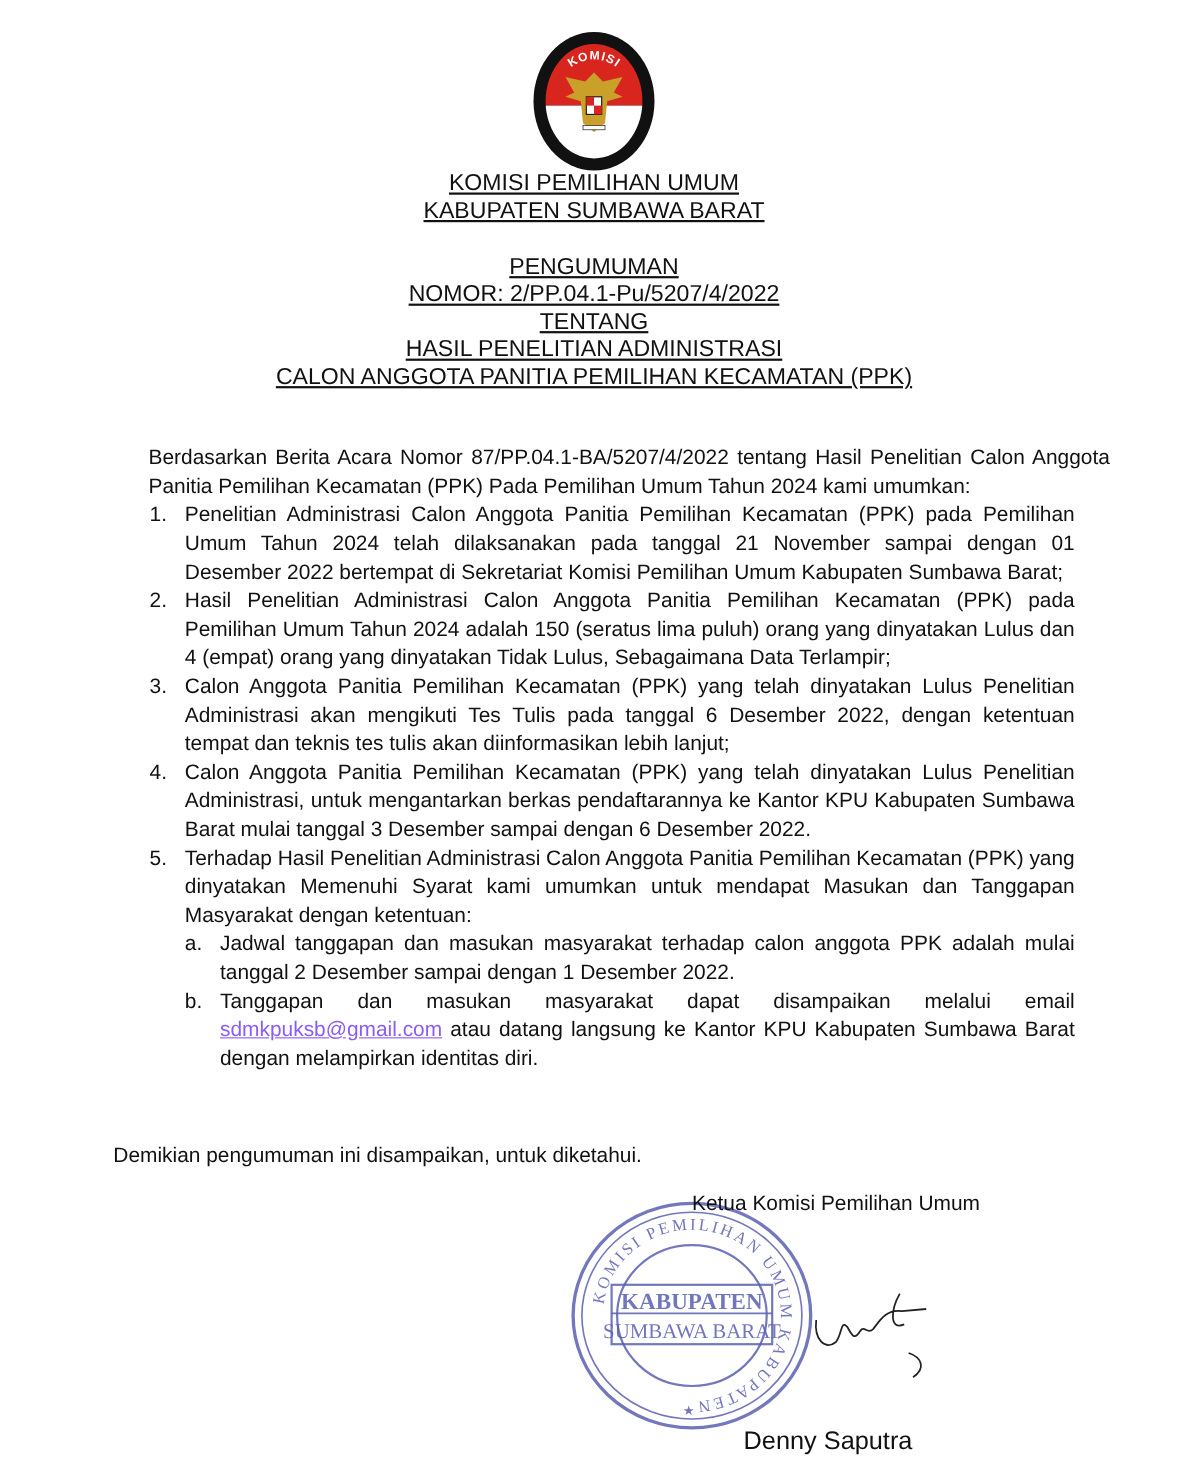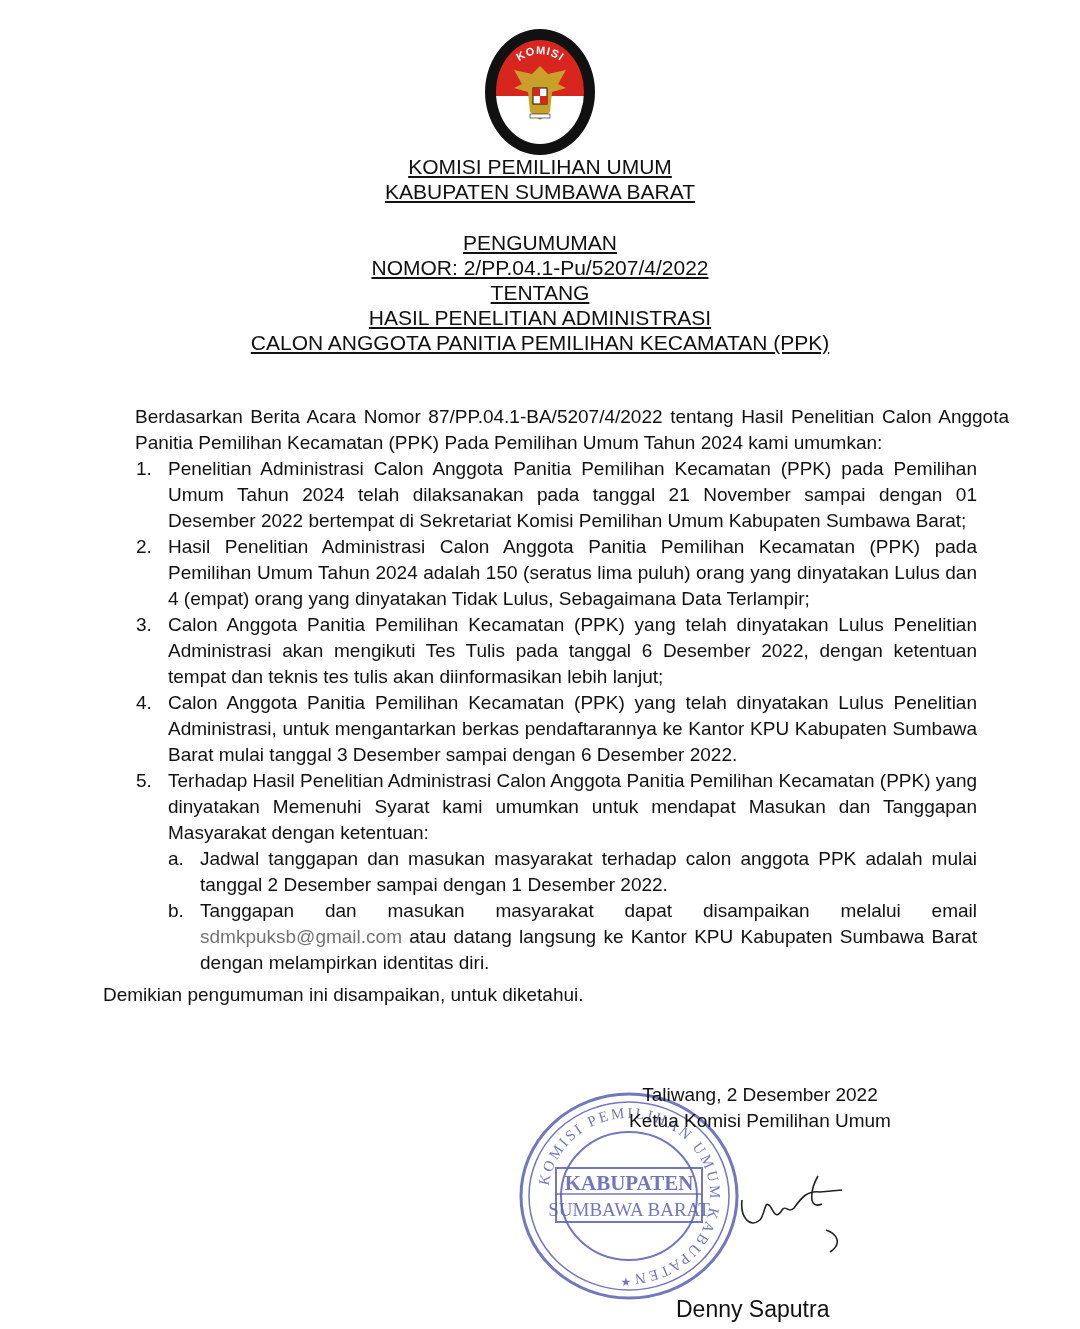--- a/index.html
+++ b/index.html
@@ -9,22 +9,22 @@
   .header { position: absolute; left: 0; width: 1080px; text-align: center; font-size: 21px; line-height: 25px; text-decoration: underline; }
   .org { top: 154px; }
   .title { top: 230px; }
   .body { position: absolute; left: 103px; width: 874px; font-size: 19px; line-height: 26px; text-align: justify; }
   .intro { top: 404px; margin-left: 32px; }
   .list { position: absolute; left: 103px; top: 456px; width: 874px; font-size: 19px; line-height: 26px; }
   .item { position: relative; padding-left: 65px; text-align: justify; margin-bottom: 0; }
   .item .num { position: absolute; left: 33px; top: 0; }
   .sub { position: relative; padding-left: 32px; text-align: justify; }
   .sub .num { position: absolute; left: 0; top: 0; }
-  .email { color: #737373; }
-  .closing { position: absolute; left: 103px; top: 982px; font-size: 19px; line-height: 26px; }
+  .email { color: #8b5cf6; text-decoration: underline; }
+  .closing { position: absolute; left: 103px; top: 1038px; font-size: 19px; line-height: 26px; }
   .sig { position: absolute; left: 600px; top: 1082px; width: 320px; font-size: 19px; line-height: 26px; text-align: center; }
   .stamp { position: absolute; left: 518px; top: 1090px; width: 222px; height: 212px; }
   .signature { position: absolute; left: 730px; top: 1160px; width: 120px; height: 100px; }
   .signer { position: absolute; left: 676px; top: 1296px; font-size: 23px; line-height: 26px; }
 </style>
 </head>
 <body>
 
 <svg class="logo" viewBox="0 0 112 128">
   <defs>
@@ -116,21 +116,20 @@
     <textPath href="#stampArc" startOffset="2%">KOMISI PEMILIHAN UMUM KABUPATEN</textPath>
   </text>
   <rect x="38" y="78" width="146" height="54" fill="none" stroke="#5a5fb0" stroke-width="2" opacity="0.85"></rect>
   <line x1="38" y1="104" x2="184" y2="104" stroke="#5a5fb0" stroke-width="1.5" opacity="0.85"></line>
   <text x="111" y="100" text-anchor="middle" font-size="21" font-weight="bold" font-family="Liberation Serif, serif" fill="#5a5fb0" opacity="0.85">KABUPATEN</text>
   <text x="111" y="126" text-anchor="middle" font-size="19" font-family="Liberation Serif, serif" fill="#5a5fb0" opacity="0.85">SUMBAWA BARAT</text>
   <text x="108" y="196" text-anchor="middle" font-size="12" fill="#5a5fb0" opacity="0.85">★</text>
 </svg>
 
 <div class="sig">
-  <div>Taliwang, 2 Desember 2022</div>
   <div>Ketua Komisi Pemilihan Umum</div>
 </div>
 
 <svg class="signature" viewBox="0 0 120 100">
   <path d="M12,40 C10,58 20,68 30,60 C36,52 34,40 40,46 C44,52 46,60 52,50 C56,44 58,54 64,48 C70,40 76,30 90,32 L112,30 M88,16 C80,30 78,50 92,44 M96,70 C108,74 112,84 100,92" fill="none" stroke="#222" stroke-width="1.6"></path>
 </svg>
 
 <div class="signer">Denny Saputra</div>
 
 </body></html>

